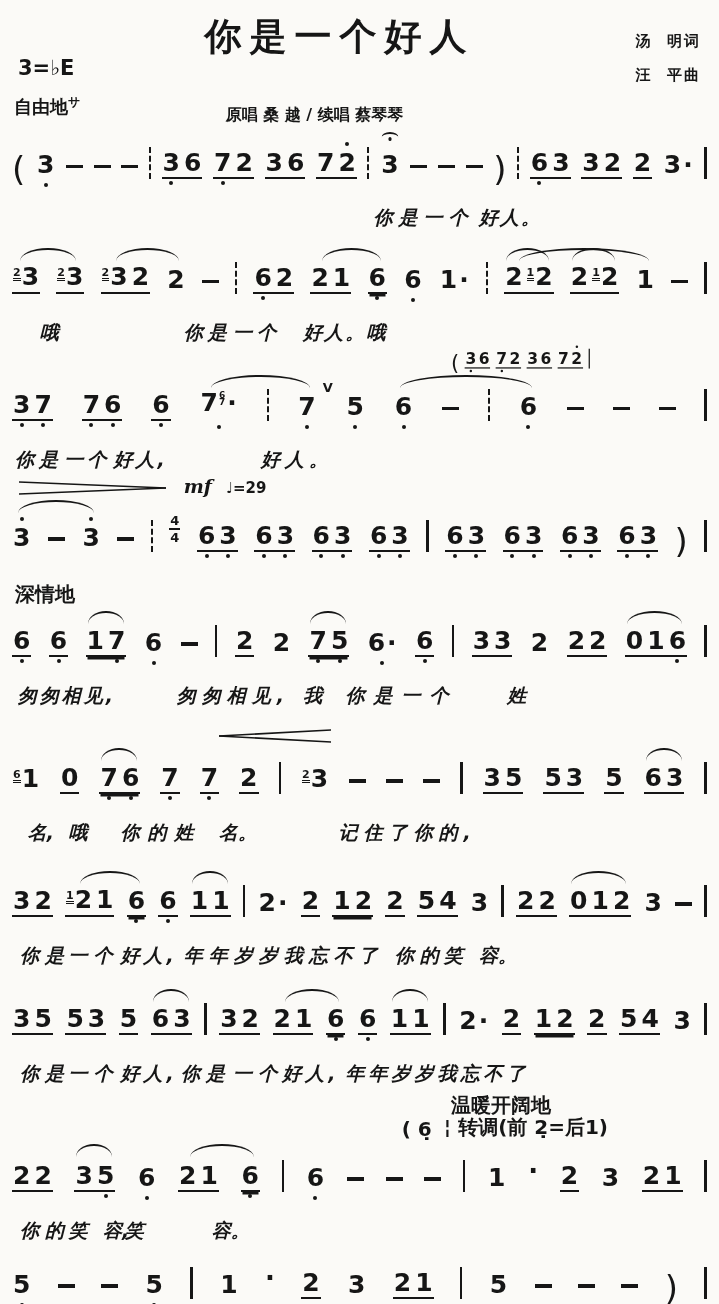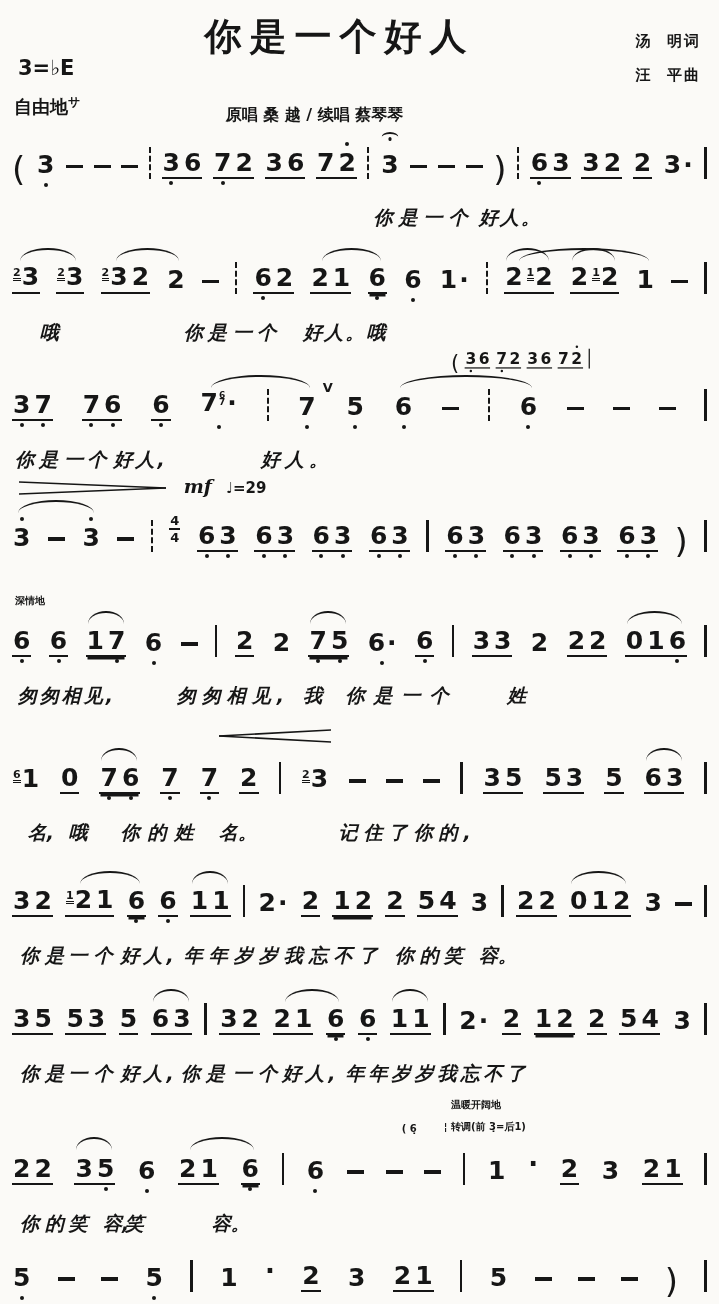--- a/index.html
+++ b/index.html
@@ -15,21 +15,21 @@
   .credit{position:absolute;right:10px;font-size:15px;font-weight:700;letter-spacing:2px;white-space:pre;}
   .lyricist{top:32px;} .composer{top:66px;text-align:center;}
   .keysig{position:absolute;top:56px;left:10px;font-size:21px;font-weight:700;}
   .performers{position:absolute;top:68px;left:0;right:90px;text-align:center;
               font-size:16px;font-weight:700;margin-top:37px;}
   .tempo{position:absolute;top:94px;left:6px;font-size:18px;font-weight:700;}
   .tempo sup{font-size:12px;font-weight:700;}
   
   .sysline{position:relative;}
   .annrow{position:relative;}
-  .atext{position:absolute;bottom:0;white-space:nowrap;font-weight:700;font-size:10px;}
+  .atext{position:absolute;bottom:0;white-space:nowrap;font-weight:700;font-size:20px;}
   .atext.lv1{bottom:22px;}
   .mf{font-family:"DejaVu Serif",serif;font-style:italic;font-size:19px;}
   .tempoeq{font-size:15px;}
   .hairpin{position:absolute;bottom:2px;height:14px;}
   .hairpin svg{width:100%;height:100%;display:block;}
   .noterow{position:relative;display:flex;justify-content:space-between;
            align-items:flex-end;padding:17px 4px 14px;}
   .grp{display:flex;align-items:flex-end;padding-bottom:12px;}
   .digits{display:flex;gap:4px;padding:0 1px 2px;}
   .digits.u1{border-bottom:2.5px solid var(--ink);}
@@ -60,21 +60,21 @@
   .ts i{width:11px;height:1.5px;background:var(--ink);}
   .slur{position:absolute;height:11px;border-top:2.5px solid var(--ink);
         border-radius:50% 50% 0 0 / 100% 100% 0 0;}
   .lyrics{position:relative;height:26px;}
   .lyrics span{position:absolute;top:0;font-size:19px;font-weight:700;white-space:nowrap;font-style:italic;}
   .mininotes{position:absolute;bottom:-4px;display:flex;gap:9px;align-items:flex-end;
              transform:scale(.62);transform-origin:left bottom;}
   
   .sys1{margin-top:2px;} .sys2{margin-top:14px;} .sys3{margin-top:4px;}
   .sys4{margin-top:2px;} .sys5{margin-top:8px;} .sys6{margin-top:14px;}
-  .sys7{margin-top:22px;} .sys8{margin-top:17px;} .sys9{margin-top:1px;}
+  .sys7{margin-top:22px;} .sys8{margin-top:17px;} .sys9{margin-top:8px;}
   .sys10{margin-top:4px;}
 </style>
 </head>
 <body>
 
 <div class="page">
   <div class="header">
     <div class="title">你是一个好人</div>
     <div class="credit lyricist">汤  明词</div>
     <div class="credit composer">汪  平曲</div>
@@ -837,21 +837,21 @@
           <span style="left: 24.6%; letter-spacing: 6px;">你是</span>
           <span style="left: 32%; letter-spacing: 6px;">一个</span>
           <span style="left: 39%; letter-spacing: 4px;">好人,</span>
           <span style="left: 48%; letter-spacing: 4px;">年年岁岁我忘不了</span>
         </div>
       </div>
       <div class="sysline sys9">
         <div class="annrow" style="height: 46px;">
           <span class="atext lv1" style="position: absolute; left: 63%;">温暖开阔地</span>
           <span class="atext" style="position: absolute; left: 56%;">( 6̣</span>
-          <span class="atext" style="position: absolute; left: 62%;">¦ 转调(前 3̣=后1)</span>
+          <span class="atext" style="position: absolute; left: 62%;">¦ 转调(前 2̣=后1)</span>
         </div>
         <div class="noterow">
           <div class="grp">
             <div class="digits u1">
               <span class="cell"><span class="num">2</span></span>
               <span class="cell"><span class="num">2</span></span>
             </div>
           </div>
           <div class="grp">
             <div class="digits u1">

